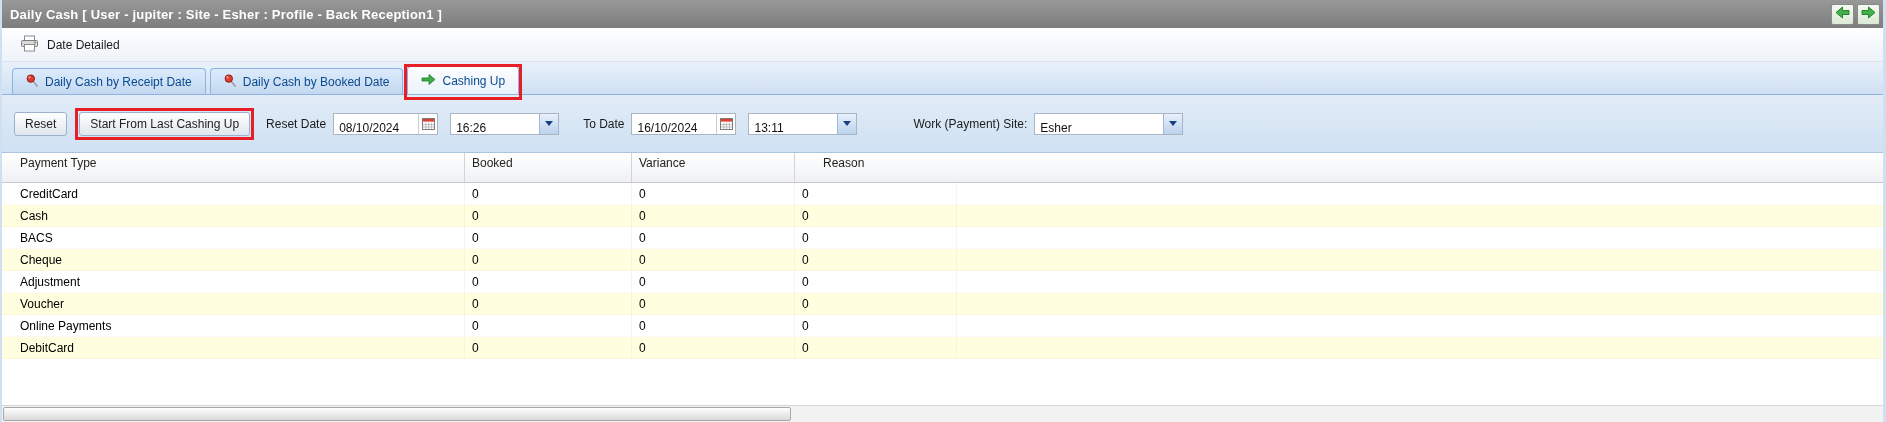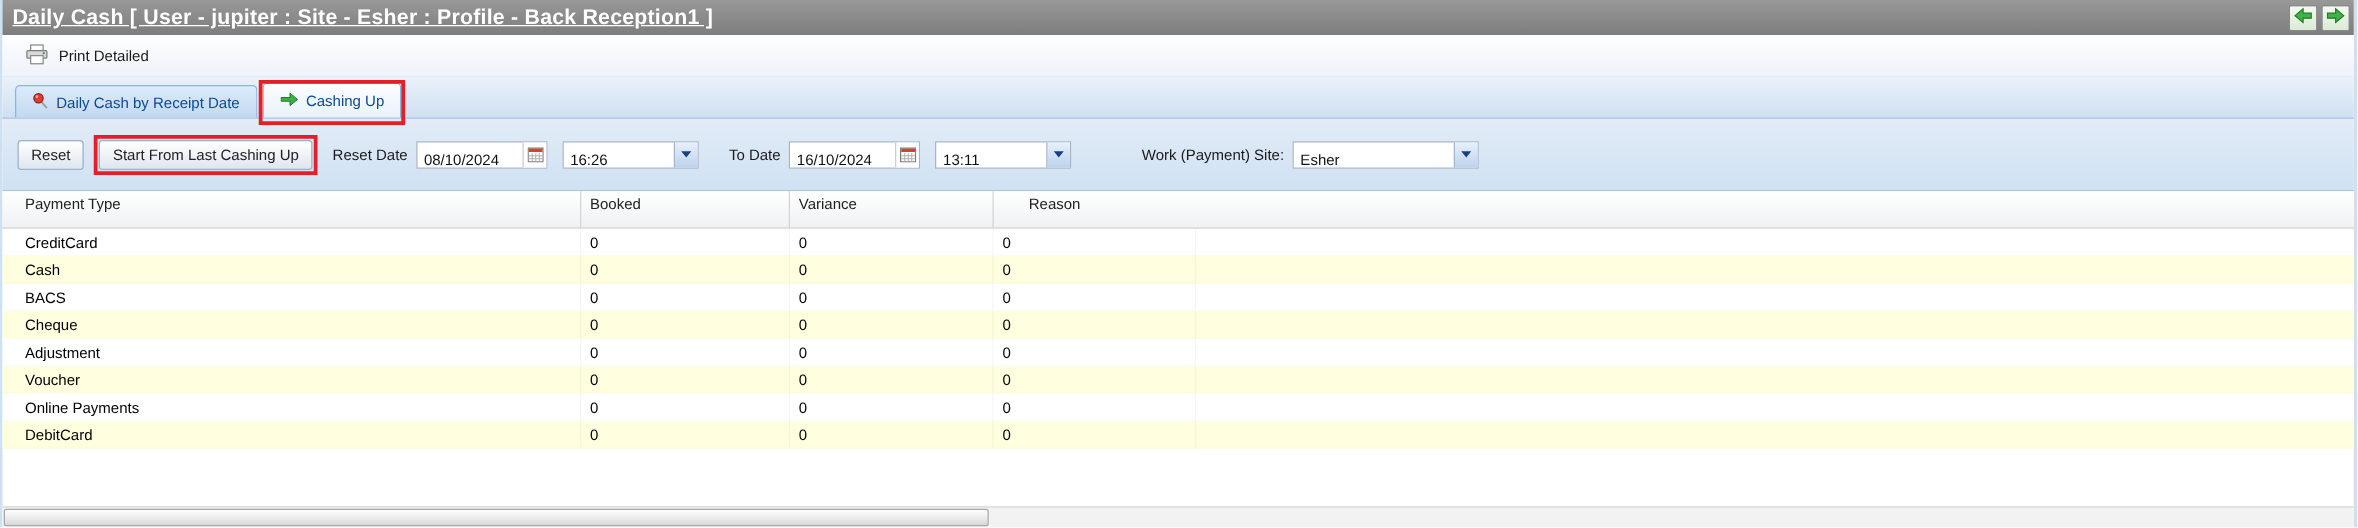--- a/index.html
+++ b/index.html
@@ -13,21 +13,21 @@
   .app { width: 1886px; height: 422px; position: relative; background: #fff;
          border-left: 2px solid #cfe0f1; border-right: 3px solid #cfe0f1; }
 
   
   .titlebar {
     height: 28px;
     background: linear-gradient(#989898, #7d7d7d);
     display: flex; align-items: center;
     padding: 0 3px 0 8px;
   }
-  .title-text { color: #fff; font-weight: bold; font-size: 17px; flex: 1; letter-spacing: .2px; text-decoration: underline; }
+  .title-text { color: #fff; font-weight: bold; font-size: 13px; flex: 1; letter-spacing: .2px; }
   .nav-btn {
     width: 23px; height: 21px; margin-left: 3px;
     background: linear-gradient(#f4f9f1, #dcead6);
     border: 1px solid #8a8a8a; border-radius: 2px;
     display: flex; align-items: center; justify-content: center;
     padding: 0; cursor: pointer;
   }
 
   
   .toolbar {
@@ -172,34 +172,44 @@
   <div class="toolbar">
     <button class="print-btn">
       <span>
         <svg width="19" height="17" viewBox="0 0 19 17">
           <rect x="4.5" y="1" width="10" height="4.5" fill="#fff" stroke="#8a8a8a"></rect>
           <rect x="1.5" y="5.5" width="16" height="6" rx="1" fill="#d9d9d9" stroke="#7d7d7d"></rect>
           <rect x="4.5" y="9.5" width="10" height="6.5" fill="#fff" stroke="#8a8a8a"></rect>
           <circle cx="15" cy="7.5" r="0.9" fill="#5a8f5a"></circle>
         </svg>
       </span>
-      <span>Print Detailed</span>
+      <span>Date Detailed</span>
     </button>
   </div>
 
   <div class="tabstrip">
     <div class="tab">
       <span>
         <svg width="13" height="13" viewBox="0 0 13 13">
           <line x1="6.5" y1="6.5" x2="11.5" y2="12.5" stroke="#9a9a9a" stroke-width="1.4"></line>
           <circle cx="4.8" cy="4.6" r="3.7" fill="#e03c31" stroke="#8f1d14"></circle>
           <circle cx="3.5" cy="3.3" r="1.1" fill="#f7a29b"></circle>
         </svg>
       </span>
       <span class="tab-label">Daily Cash by Receipt Date</span>
+    </div>
+    <div class="tab">
+      <span>
+        <svg width="13" height="13" viewBox="0 0 13 13">
+          <line x1="6.5" y1="6.5" x2="11.5" y2="12.5" stroke="#9a9a9a" stroke-width="1.4"></line>
+          <circle cx="4.8" cy="4.6" r="3.7" fill="#e03c31" stroke="#8f1d14"></circle>
+          <circle cx="3.5" cy="3.3" r="1.1" fill="#f7a29b"></circle>
+        </svg>
+      </span>
+      <span class="tab-label">Daily Cash by Booked Date</span>
     </div>
     <div class="tab active">
       <span>
         <svg width="15" height="13" viewBox="0 0 15 13">
           <path d="M1 5 L8 5 L8 1.5 L14 6.5 L8 11.5 L8 8 L1 8 Z" fill="#3fae49" stroke="#1d7c27" stroke-width="0.8"></path>
         </svg>
       </span>
       <span class="tab-label">Cashing Up</span>
       <span class="annotation"></span>
     </div>

